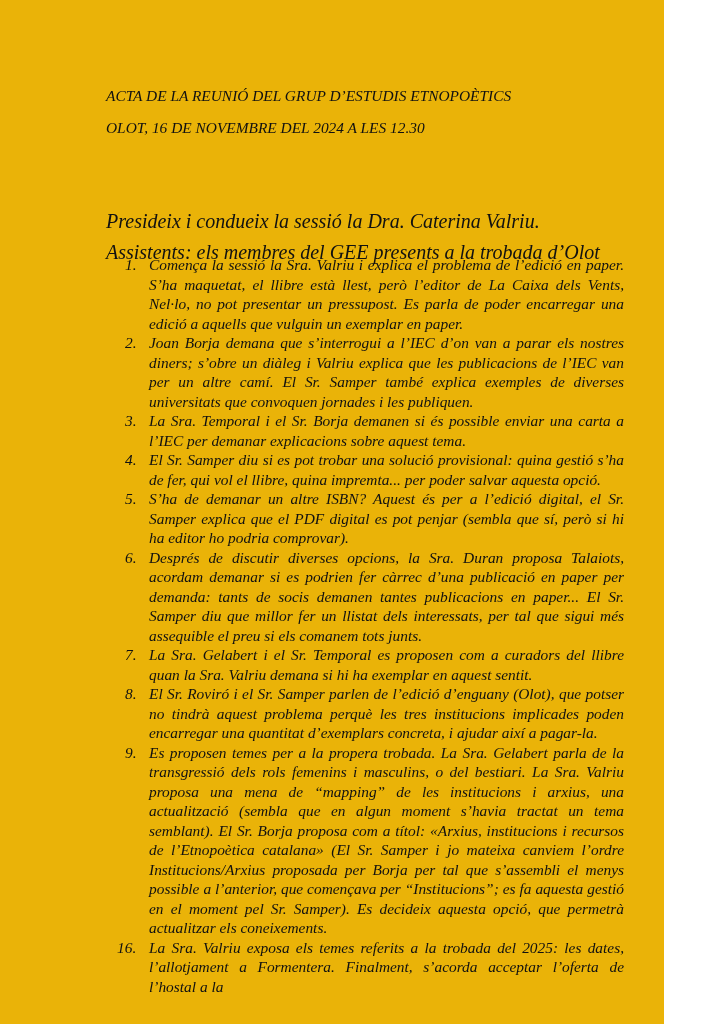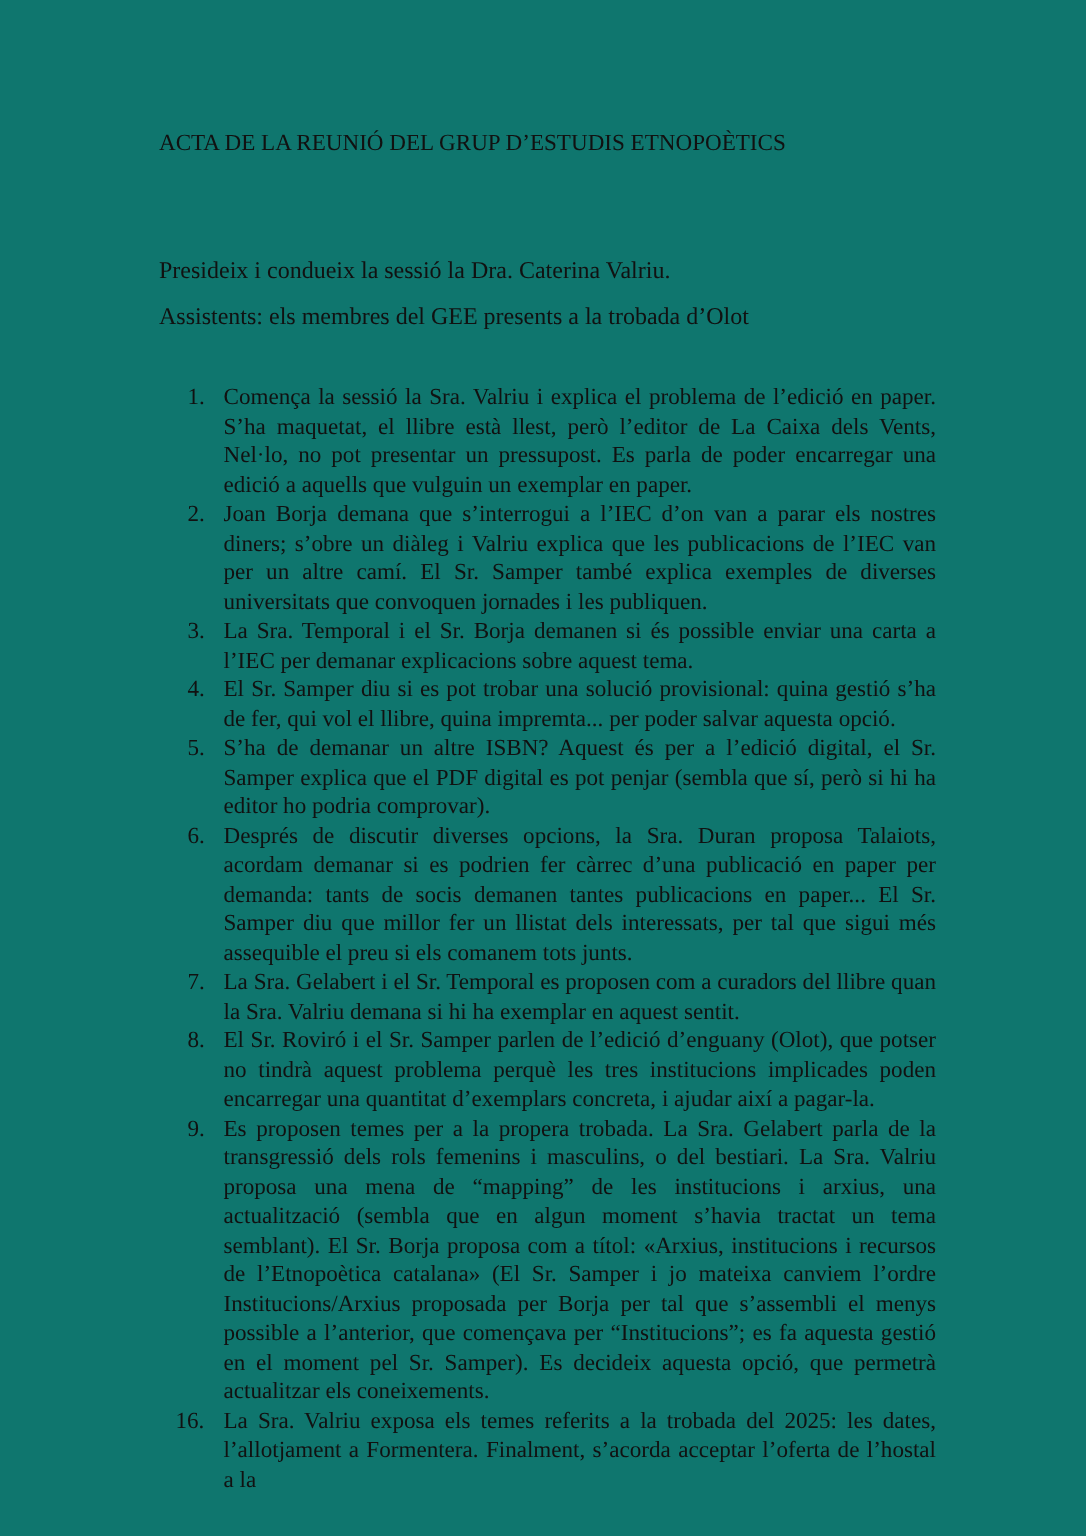--- a/index.html
+++ b/index.html
@@ -11,39 +11,41 @@
       width: 724px;
       height: 1024px;
       position: relative;
       overflow: hidden;
       font-family: "Liberation Serif", "DejaVu Serif", serif;
       color: #111111;
     }
     .page {
       position: absolute;
       left: 0; top: 0;
-      width: 724px; height: 1024px;
-      background: #0f766e;
+      width: 664px; height: 1024px;
+      background: #eab308;
+      font-style: italic;
     }
     .heading-line {
       position: absolute;
       left: 106px;
       font-size: 15.4px;
       line-height: 20px;
       white-space: nowrap;
       letter-spacing: 0px;
     }
     #title-line-1 { top: 86px; }
     #title-line-2 { top: 118px; }
     .para {
       position: absolute;
       left: 106px;
-      font-size: 16px;
+      font-size: 20px;
       line-height: 20px;
       white-space: nowrap;
+      margin-top: 40px;
     }
     #presides { top: 171px; }
     #attendees { top: 202px; }
 
     .agenda {
       position: absolute;
       left: 125px;
       top: 255px;
       width: 499px;
       margin: 0;
@@ -72,20 +74,21 @@
       display: block;
       text-align: justify;
       hyphens: none;
     }
   </style>
 </head>
 <body>
 
 <div class="page">
   <div class="heading-line" id="title-line-1">ACTA DE LA REUNIÓ DEL GRUP D’ESTUDIS ETNOPOÈTICS</div>
+  <div class="heading-line" id="title-line-2">OLOT, 16 DE NOVEMBRE DEL 2024 A LES 12.30</div>
 
   <div class="para" id="presides">Presideix i condueix la sessió la Dra. Caterina Valriu.</div>
   <div class="para" id="attendees">Assistents: els membres del GEE presents a la trobada d’Olot</div>
 
   <ol class="agenda">
     <li class="agenda-item">
       <span class="agenda-num">1.</span>
       <span class="agenda-text">Comença la sessió la Sra. Valriu i explica el problema de l’edició en paper. S’ha maquetat, el llibre està llest, però l’editor de La Caixa dels Vents, Nel·lo, no pot presentar un pressupost. Es parla de poder encarregar una edició a aquells que vulguin un exemplar en paper.</span>
     </li>
     <li class="agenda-item">

